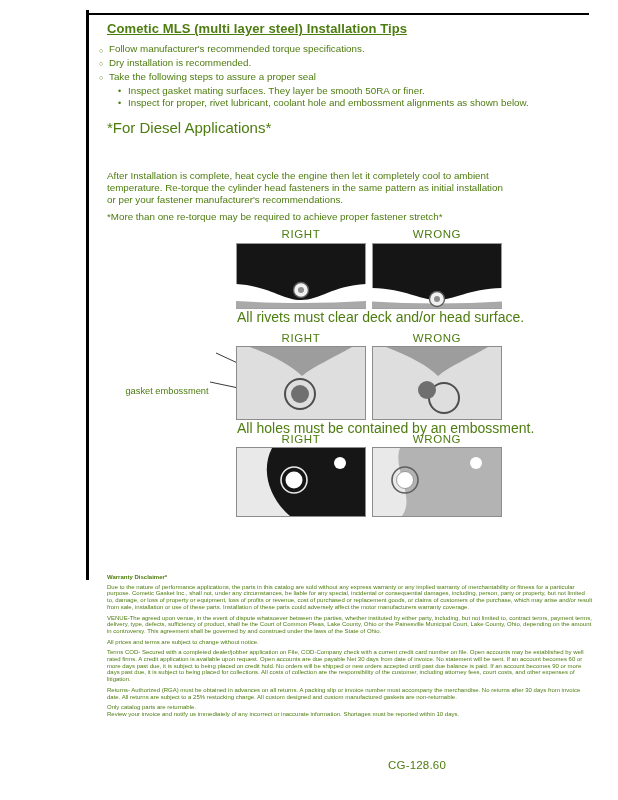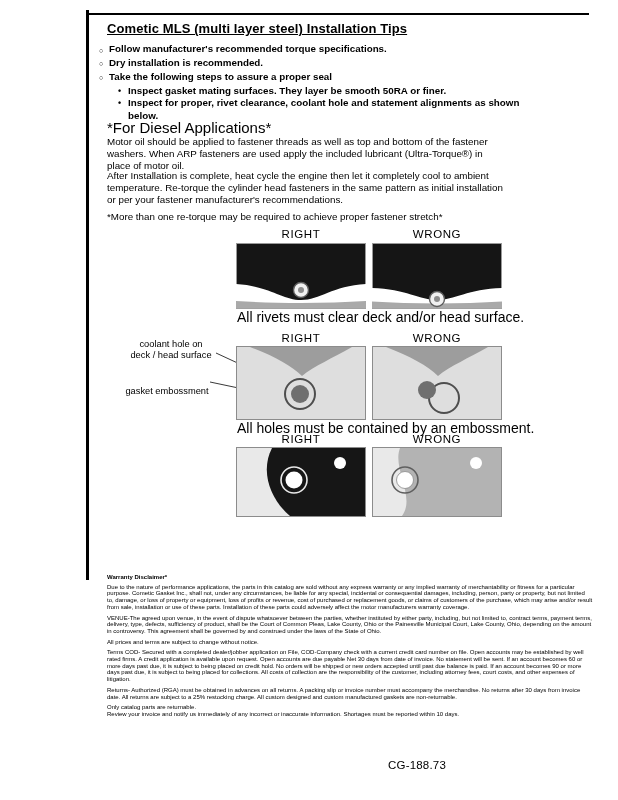--- a/index.html
+++ b/index.html
@@ -1,24 +1,24 @@
 <!DOCTYPE html>
 <html><head>
 <meta charset="utf-8">
 <style>
   * { margin:0; padding:0; box-sizing:border-box; }
   html, body { background:#ffffff; }
   .page {
     position:relative; width:618px; height:800px; background:#ffffff;
-    font-family:"Liberation Sans", sans-serif; color:#000000; overflow:hidden;
+    font-family:"Liberation Sans", sans-serif; color:#4d7c0f; overflow:hidden;
   }
   .abs { position:absolute; }
   .rule { background:#000; }
   .title { font-size:13px; font-weight:bold; text-decoration:underline; letter-spacing:0.1px; }
-  .tips { font-size:9.8px; line-height:12.4px; width:445px;font-weight:bold; }
+  .tips { font-size:9.8px; line-height:12.4px; width:445px; }
   .tip { display:flex; }
   .tip .mk { flex:0 0 10px; width:10px; }
   .tip.lvl1 .mk { font-size:7px; padding-top:1.5px; }
   .tip.lvl2 { margin-left:19px; }
   .tip.lvl2 .mk { font-size:9px; }
   .h2 { font-size:15px; font-weight:normal; }
   .para { font-size:9.8px; line-height:12.2px; width:397px; }
   .dg-label { font-size:11.5px; width:130px; text-align:center; letter-spacing:0.6px; }
   .caption { font-size:14px; line-height:11.6px; }
   .callout { font-size:9.3px; line-height:11px; text-align:center; }
@@ -51,26 +51,25 @@
     <div class="tip lvl1">
       <span class="mk">○</span>
       <span>Take the following steps to assure a proper seal</span>
     </div>
     <div class="tip lvl2">
       <span class="mk">•</span>
       <span>Inspect gasket mating surfaces.  They layer be smooth 50RA or finer.</span>
     </div>
     <div class="tip lvl2">
       <span class="mk">•</span>
-      <span>Inspect for proper, rivet clearance, coolant hole and statement alignments as shown below.</span>
+      <span>Inspect for proper, rivet lubricant, coolant hole and embossment alignments as shown below.</span>
     </div>
   </div>
 
   <div class="abs h2" style="left:107px; top:119px;">*For Diesel Applications*</div>
-  <div class="abs para" style="left:107px; top:136px;">Motor oil should be applied to fastener threads as well as top and bottom of the fastener washers. When ARP fasteners are used apply the included lubricant (Ultra-Torque®) in place of motor oil.</div>
   <div class="abs para" style="left:107px; top:170px;">After Installation is complete, heat cycle the engine then let it completely cool to ambient temperature. Re-torque the cylinder head fasteners in the same pattern as initial installation or per your fastener manufacturer's recommendations.</div>
   <div class="abs para" style="left:107px; top:211px;">*More than one re-torque may be required to achieve proper fastener stretch*</div>
 
   <div class="abs dg-label" style="left:236px; top:228px;">RIGHT</div>
   <div class="abs dg-label" style="left:372px; top:228px;">WRONG</div>
 
   <svg class="abs" style="left:236px; top:243px;" width="130" height="66" viewBox="0 0 130 66">
     <rect x="0.5" y="0.5" width="129" height="65" fill="#151515" stroke="#999999"></rect>
     <path d="M0,41 C34,43 46,57 65,57 C84,57 96,43 130,41 L130,65 L0,65 Z" fill="#ffffff"></path>
     <path d="M0,58 C40,60.5 90,60.5 130,58 L130,65.5 L0,65.5 Z" fill="#a9a9a9"></path>
@@ -84,24 +83,20 @@
     <path d="M0,58.5 C40,61 90,61 130,58.5 L130,65.5 L0,65.5 Z" fill="#a9a9a9"></path>
     <circle cx="65" cy="56" r="7.5" fill="#f1f1f1" stroke="#5c5c5c" stroke-width="1.4"></circle>
     <circle cx="65" cy="56" r="3" fill="#8c8c8c"></circle>
   </svg>
 
   <div class="abs caption" style="left:237px; top:312px;">All rivets must clear deck and/or head surface.</div>
 
   <div class="abs dg-label" style="left:236px; top:332px;">RIGHT</div>
   <div class="abs dg-label" style="left:372px; top:332px;">WRONG</div>
 
-  <div class="abs callout" style="left:126px; top:339px; width:90px;">
-    <div>coolant hole on</div>
-    <div>deck / head surface</div>
-  </div>
   <div class="abs callout" style="left:118px; top:374px; width:98px;margin-top:12px;">gasket embossment</div>
 
   <svg class="abs" style="left:110px; top:336px;" width="200" height="80" viewBox="0 0 200 80">
     <line x1="106" y1="17" x2="188" y2="55" stroke="#222222" stroke-width="0.9"></line>
     <line x1="100" y1="46" x2="176" y2="62" stroke="#222222" stroke-width="0.9"></line>
   </svg>
 
   <svg class="abs" style="left:236px; top:346px;" width="130" height="74" viewBox="0 0 130 74">
     <rect x="0.5" y="0.5" width="129" height="73" fill="#dedede" stroke="#8c8c8c"></rect>
     <path d="M14,1 H116 C97,12 78,20 66,30 C56,20 38,10 14,1 Z" fill="#9d9d9d"></path>
@@ -142,15 +137,15 @@
     <div class="w-head">Warranty Disclaimer*</div>
     <div class="w-p">Due to the nature of performance applications, the parts in this catalog are sold without any express warranty or any implied warranty of merchantability or fitness for a particular purpose.  Cometic Gasket Inc., shall not, under any circumstances, be liable for any special, incidental or consequential damages, including, person, party or property, but not limited to, damage, or loss of property or equipment, loss of profits or revenue, cost of purchased or replacement goods, or claims of customers of the purchase, which may arise and/or result from sale, installation or use of these parts.  Installation of these parts could adversely affect the motor manufacturers warranty coverage.</div>
     <div class="w-p">VENUE-The agreed upon venue, in the event of dispute whatsoever between the parties, whether instituted by either party, including, but not limited to, contract terms, payment terms, delivery, type, defects, sufficiency of product, shall be the Court of Common Pleas, Lake County, Ohio or the Painesville Municipal Court, Lake County, Ohio, depending on the amount in controversy.  This agreement shall be governed by and construed under the laws of the State of Ohio.</div>
     <div class="w-p">All prices and terms are subject to change without notice.</div>
     <div class="w-p">Terms COD- Secured with a completed dealer/jobber application on File, COD-Company check with a current credit card number on file.  Open accounts may be established by well rated firms.  A credit application is available upon request.  Open accounts are due payable Net 30 days from date of invoice.  No statement will be sent.  If an account becomes 60 or more days past due, it is subject to being placed on credit hold.  No orders will be shipped or new orders accepted until past due balance is paid.  If an account becomes 90 or more days past due, it is subject to being placed for collections.  All costs of collection are the responsibility of the customer, including attorney fees, court costs, and other expenses of litigation.</div>
     <div class="w-p">Returns- Authorized (RGA) must be obtained in advances on all returns.  A packing slip or invoice number must accompany the merchandise.  No returns after 30 days from invoice date.  All returns are subject to a 25% restocking charge.  All custom designed and custom manufactured gaskets are non-returnable.</div>
     <div class="w-p tight">Only catalog parts are returnable.</div>
     <div class="w-p tight">Review your invoice and notify us immediately of any incorrect or inaccurate information.  Shortages must be reported within 10 days.</div>
   </div>
 
-  <div class="abs footer-code" style="left:388px; top:759px;">CG-188.73</div>
+  <div class="abs footer-code" style="left:388px; top:759px;">CG-128.60</div>
 
 </div>
 
 </body></html>

